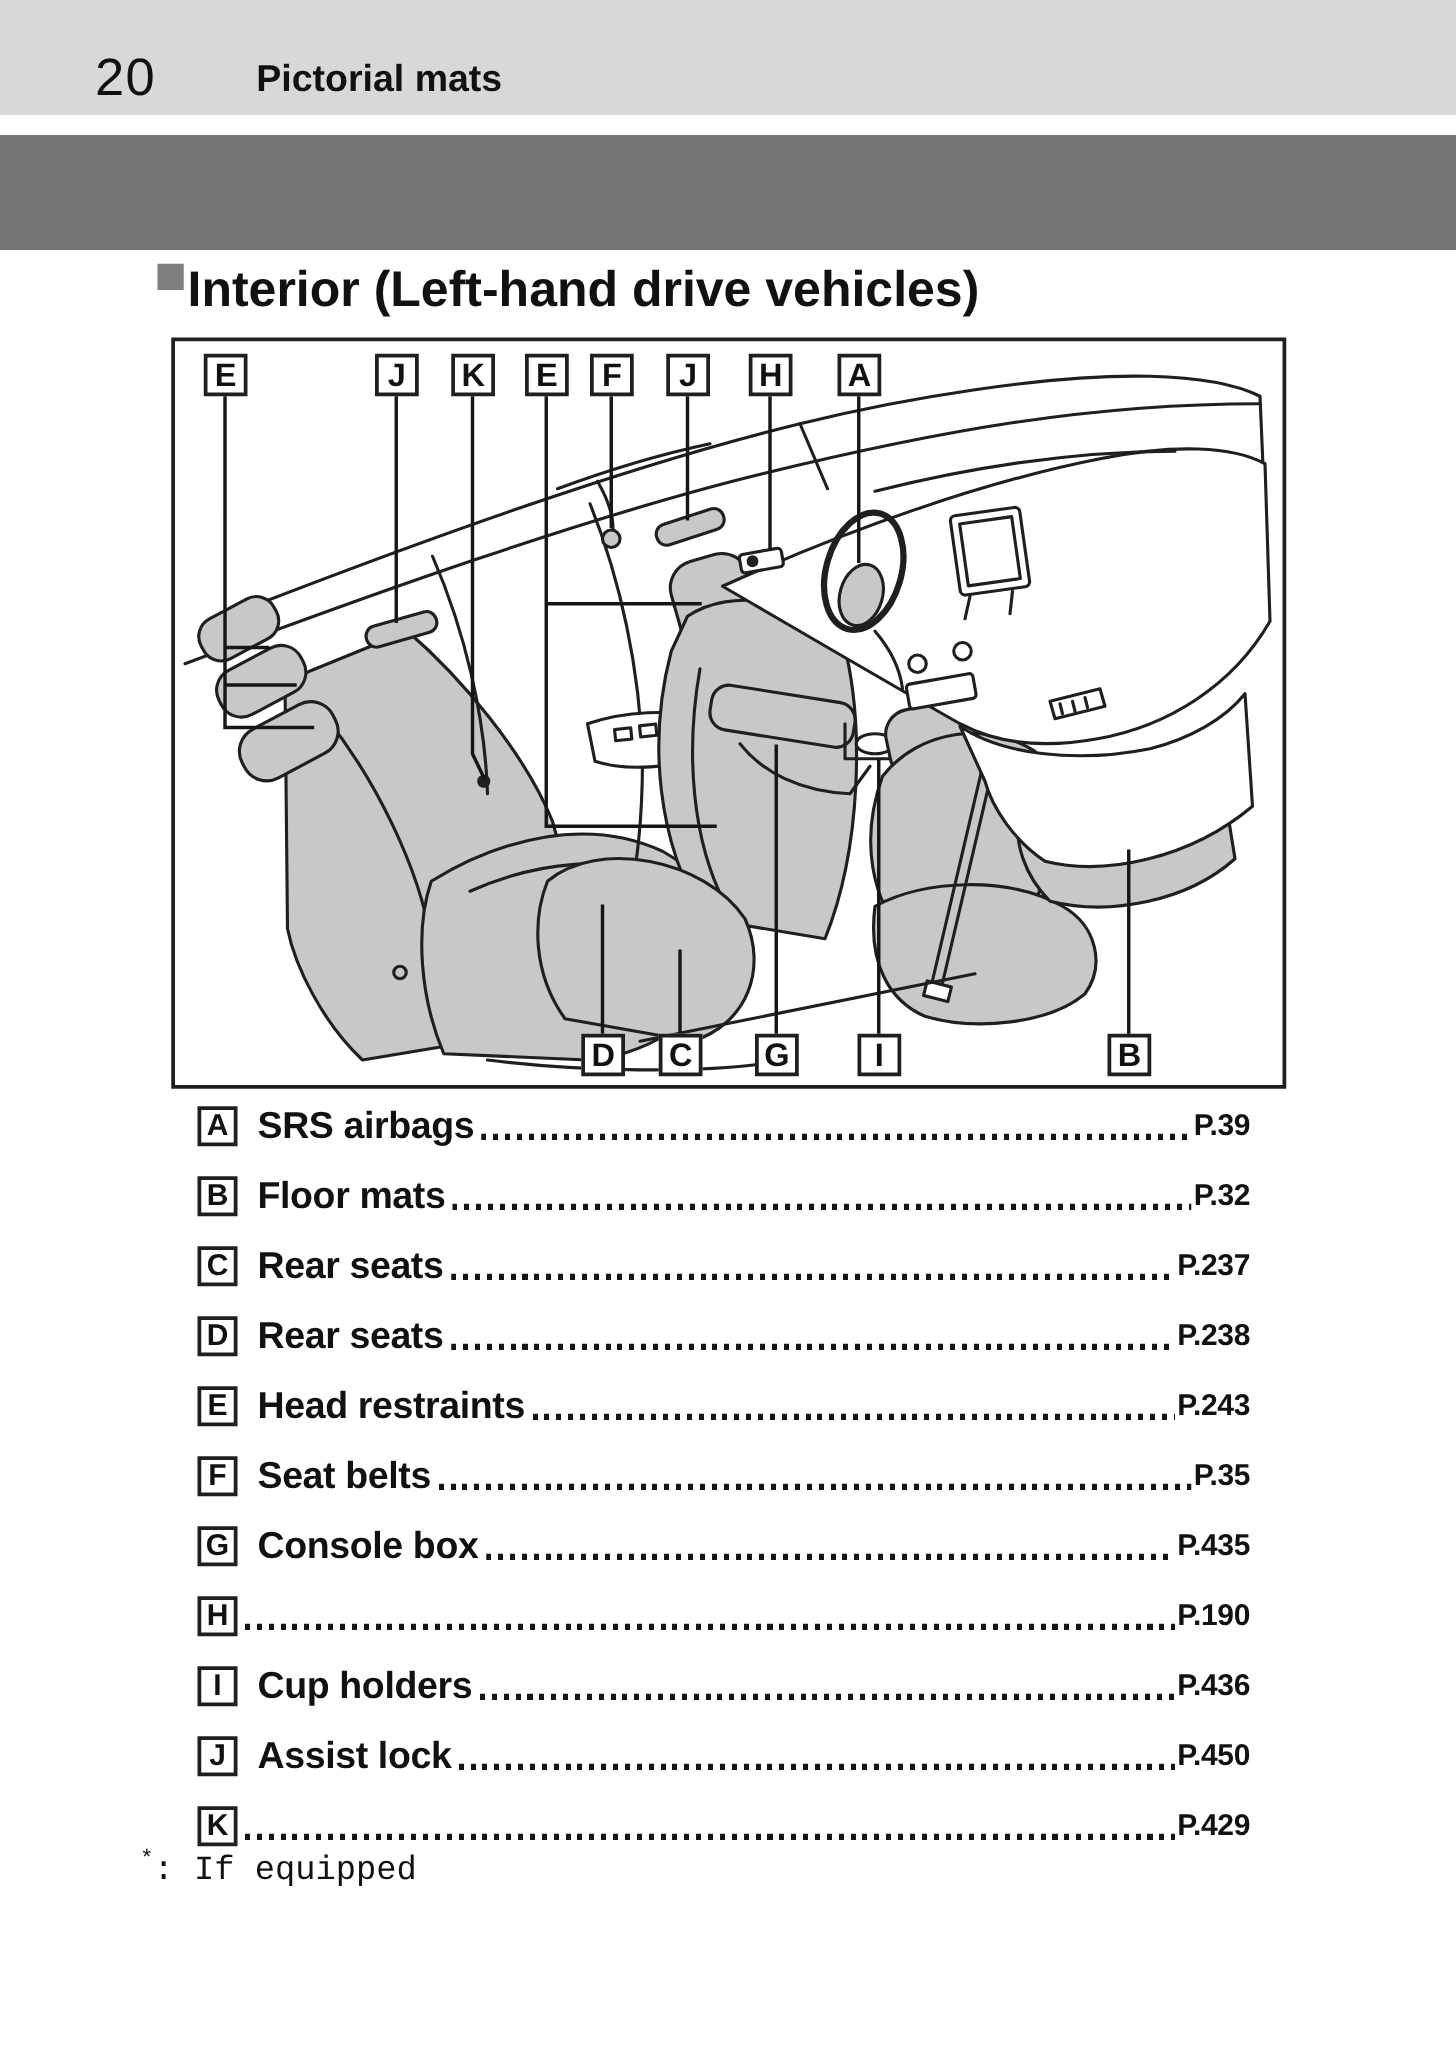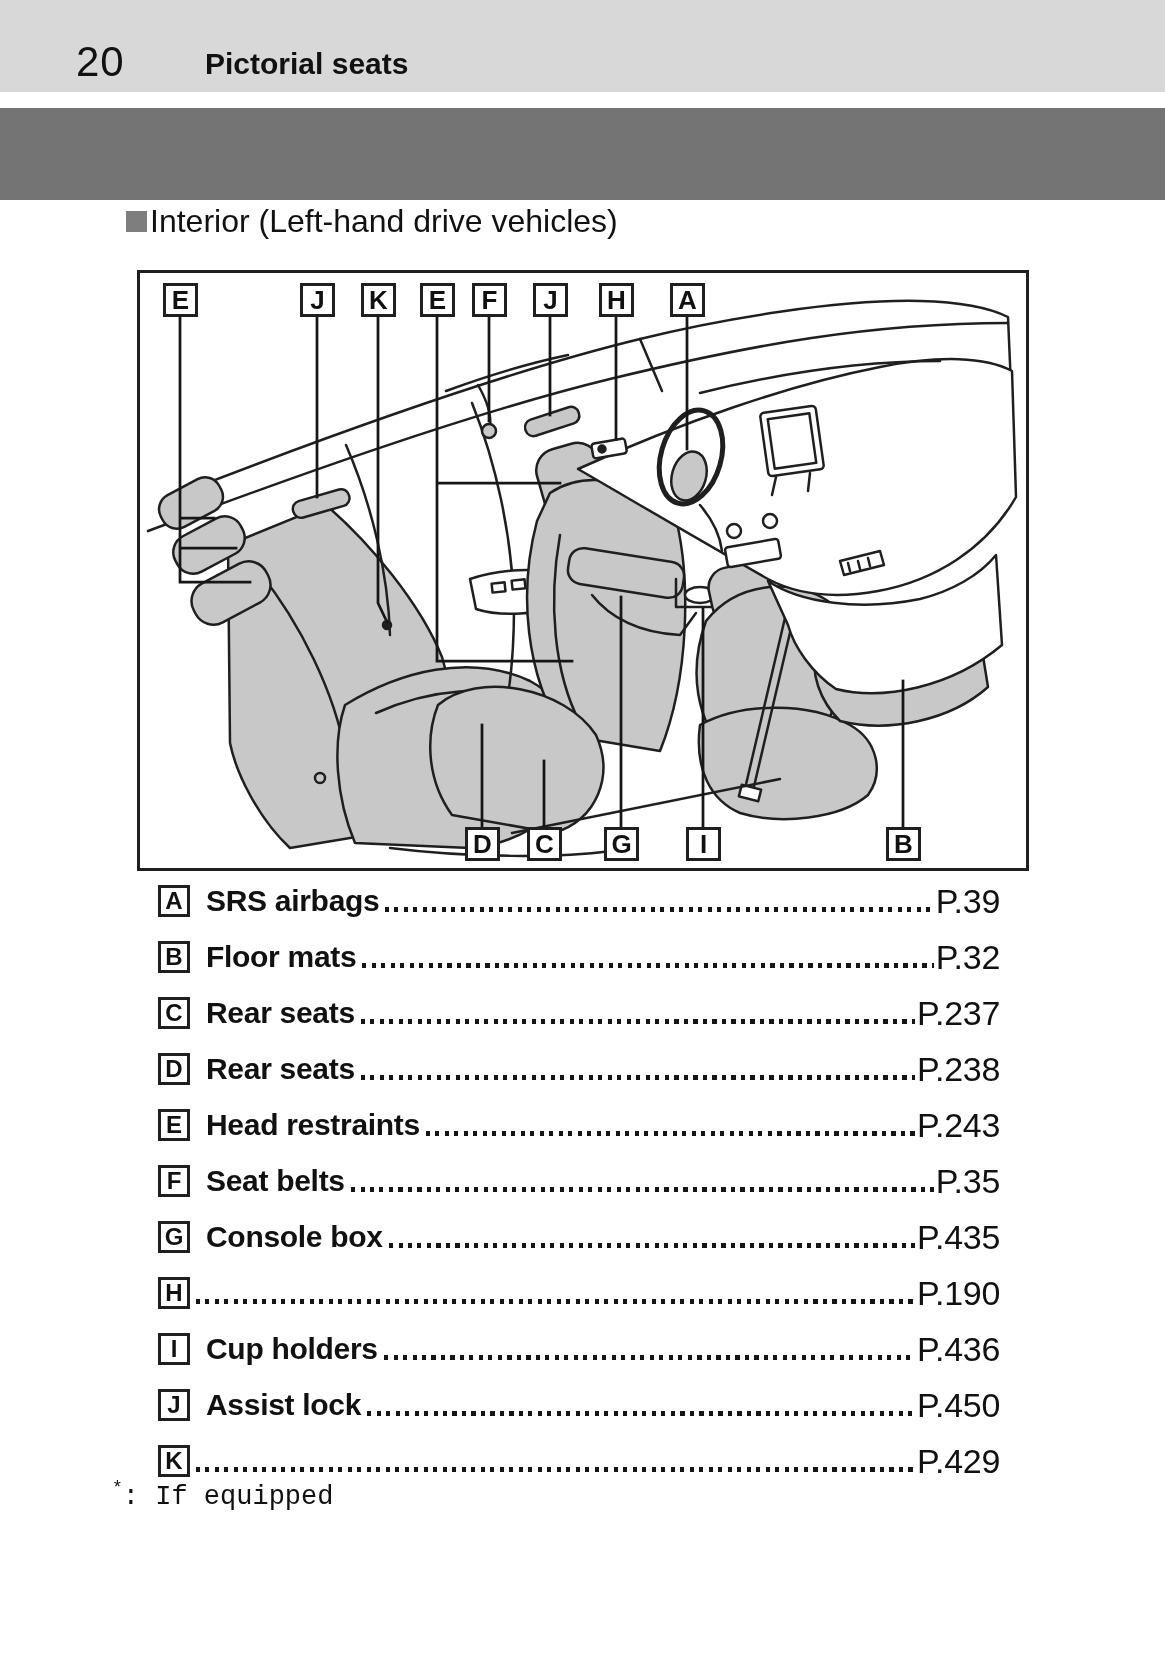--- a/index.html
+++ b/index.html
@@ -9,21 +9,21 @@
     overflow:hidden;
   }
   
   .band-light{position:absolute;left:0;top:0;width:1165px;height:92px;background:#d8d8d8;}
   .band-dark{position:absolute;left:0;top:108px;width:1165px;height:92px;background:#747474;}
   .page-number{position:absolute;left:76px;top:38px;font-size:42px;font-weight:normal;letter-spacing:1px;}
   .chapter-title{position:absolute;left:205px;top:47px;font-size:30px;font-weight:bold;}
   
   .section-title{position:absolute;left:126px;top:202px;display:flex;align-items:flex-start;}
   .section-bullet{width:21px;height:21px;background:#7e7e7e;margin:9px 3px 0 0;flex:none;}
-  .section-text{font-size:32px;font-weight:normal;line-height:38px;white-space:nowrap;}
+  .section-text{font-size:40px;font-weight:bold;line-height:38px;white-space:nowrap;margin-top:11px;}
   
   .diagram-frame{
     position:absolute;left:137px;top:270px;width:892px;height:601px;
     border:3px solid #1f1f1f;box-sizing:border-box;background:#fff;
   }
   .diagram-frame svg{position:absolute;left:0;top:0;}
   .callout{
     position:absolute;width:35px;height:34px;box-sizing:border-box;
     border:3px solid #1f1f1f;background:#fff;
     display:flex;align-items:center;justify-content:center;
@@ -36,31 +36,31 @@
     flex:none;width:32px;height:32px;box-sizing:border-box;border:3px solid #1f1f1f;
     display:flex;align-items:center;justify-content:center;
     font-size:24px;font-weight:bold;background:#fff;
   }
   .row-label{margin-left:16px;font-size:30px;font-weight:bold;white-space:nowrap;letter-spacing:-0.3px;}
   .row-label sup{font-size:19px;font-weight:bold;vertical-align:14px;margin-left:1px;}
   .dots{
     flex:1;height:5px;margin:0 2px 0 6px;align-self:flex-end;margin-bottom:17px;
     background-image:repeating-linear-gradient(to right,#151515 0 4px,transparent 4px 9.5px);
   }
-  .row-page{flex:none;font-size:34px;font-weight:normal;letter-spacing:-0.3px;}
+  .row-page{flex:none;font-size:24px;font-weight:bold;letter-spacing:-0.3px;}
   
   .footnote{position:absolute;left:112px;top:1478px;font-size:27px;font-family:Liberation Mono, monospace;}
   .footnote sup{font-size:18px;vertical-align:11px;}
 </style>
 </head>
 <body>
 
 <div class="band-light"></div>
 <div class="page-number">20</div>
-<div class="chapter-title">Pictorial seats</div>
+<div class="chapter-title">Pictorial mats</div>
 <div class="band-dark"></div>
 
 <div class="section-title">
   <span class="section-bullet"></span>
   <span class="section-text">Interior (Left-hand drive vehicles)</span>
 </div>
 
 <div class="diagram-frame">
   <svg width="886" height="595" viewBox="0 0 886 595">
     <g fill="none" stroke="#1f1f1f" stroke-width="2.5" stroke-linecap="round" stroke-linejoin="round">

